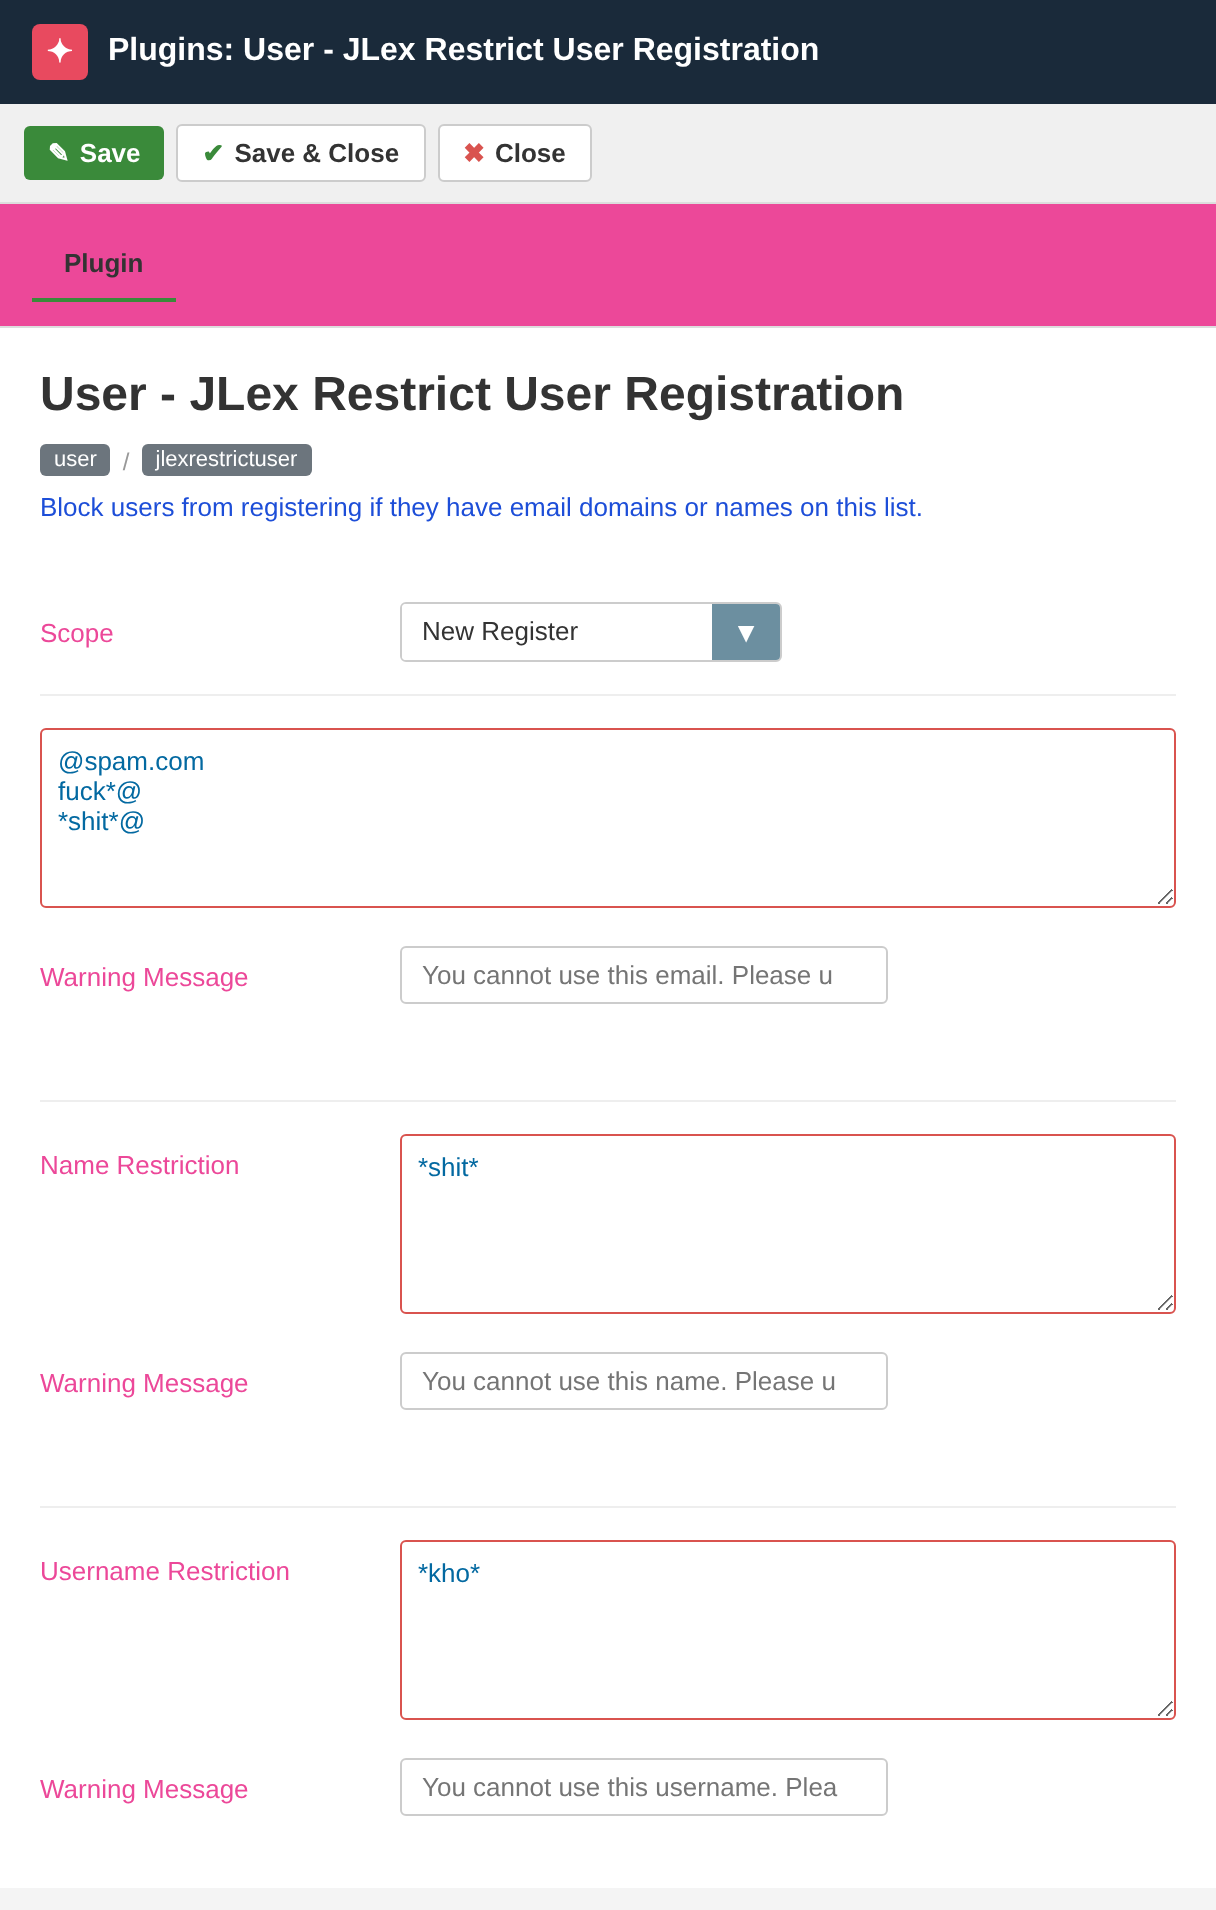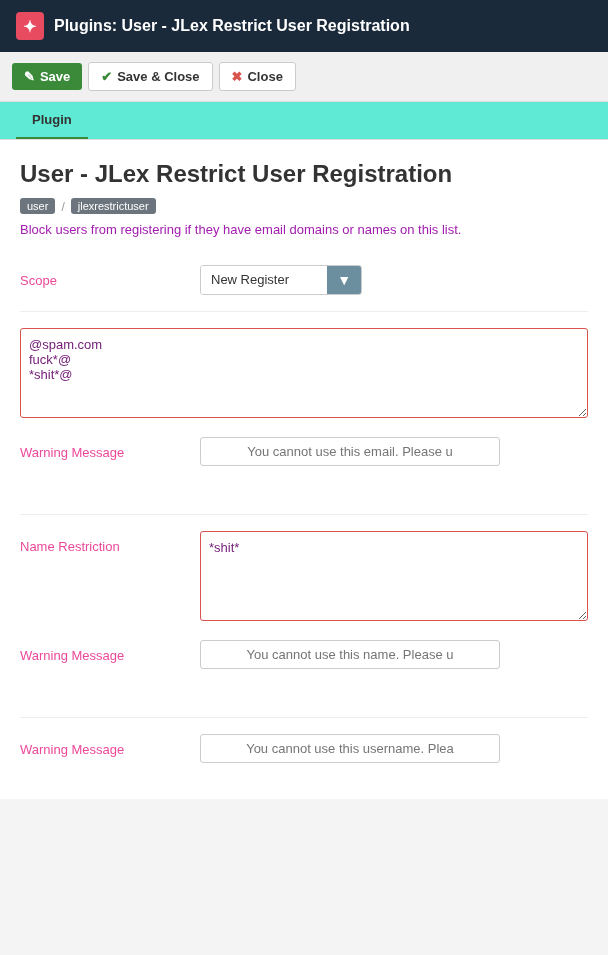--- a/index.html
+++ b/index.html
@@ -57,23 +57,23 @@
       border: 1px solid #ccc;
     }
     .btn-close {
       background: white;
       color: #333;
       border: 1px solid #ccc;
     }
 
     
     .tabs {
-      background: #5eead4;
+      background: #ec4899;
       border-bottom: 1px solid #ddd;
-      padding: 0 16px;
+      padding: 12px 16px;
       display: flex;
     }
     .tab {
       padding: 10px 16px;
       cursor: pointer;
       font-size: 13px;
       border-bottom: 2px solid transparent;
       color: #333;
     }
     .tab.active {
@@ -110,22 +110,22 @@
     .badge-primary {
       background: #6c757d;
     }
     .breadcrumb-sep {
       color: #999;
       font-size: 12px;
     }
 
     .description {
       font-size: 13px;
-      color: #a21caf;
-      margin-bottom: 28px;
+      color: #1d4ed8;
+      margin-bottom: 40px;
     }
 
     
     .form-row {
       display: flex;
       align-items: flex-start;
       margin-bottom: 16px;
       padding-bottom: 0;
     }
     .form-label {
@@ -138,21 +138,21 @@
     .form-control {
       flex: 1;
     }
 
     
     .select-wrapper {
       display: flex;
       border: 1px solid #ccc;
       border-radius: 3px;
       overflow: hidden;
-      width: 162px;
+      width: 191px;
     }
     .select-text {
       flex: 1;
       padding: 6px 10px;
       font-size: 13px;
       background: white;
       color: #333;
     }
     .select-arrow {
       background: #6c8fa0;
@@ -165,35 +165,34 @@
     }
 
     
     .textarea-field {
       width: 100%;
       min-height: 90px;
       border: 1px solid #d9534f;
       border-radius: 3px;
       padding: 8px;
       font-size: 13px;
-      color: #701a75;
+      color: #0369a1;
       resize: vertical;
       font-family: Arial, sans-serif;
     }
 
     
     .warning-input {
-      width: 300px;
+      width: 244px;
       padding: 6px 10px;
       border: 1px solid #ccc;
       border-radius: 3px;
       font-size: 13px;
       color: #aaa;
       background: white;
-      text-align: center;
     }
 
     .divider {
       border: none;
       border-top: 1px solid #eee;
       margin: 16px 0;
     }
 
     .section-gap {
       height: 16px;
@@ -282,20 +281,26 @@
   <div class="form-row">
     <div class="form-label">Warning Message</div>
     <div class="form-control">
       <input class="warning-input" type="text" placeholder="You cannot use this name. Please u" style="">
     </div>
   </div>
 
   <div class="section-gap"></div>
   <hr class="divider">
 
+  <div class="form-row">
+    <div class="form-label">Username Restriction</div>
+    <div class="form-control">
+      <textarea class="textarea-field" style="">*kho*</textarea>
+    </div>
+  </div>
 
   <div class="form-row">
     <div class="form-label">Warning Message</div>
     <div class="form-control">
       <input class="warning-input" type="text" placeholder="You cannot use this username. Plea" style="">
     </div>
   </div>
 
 </div>
 

